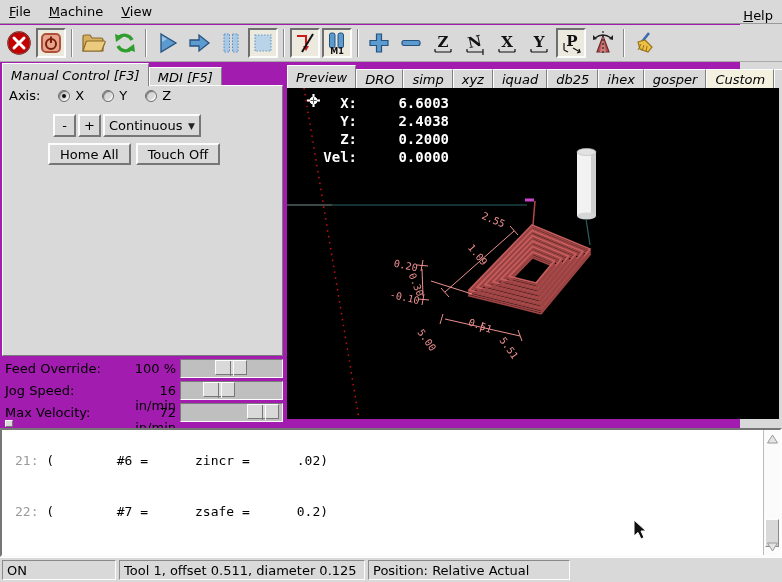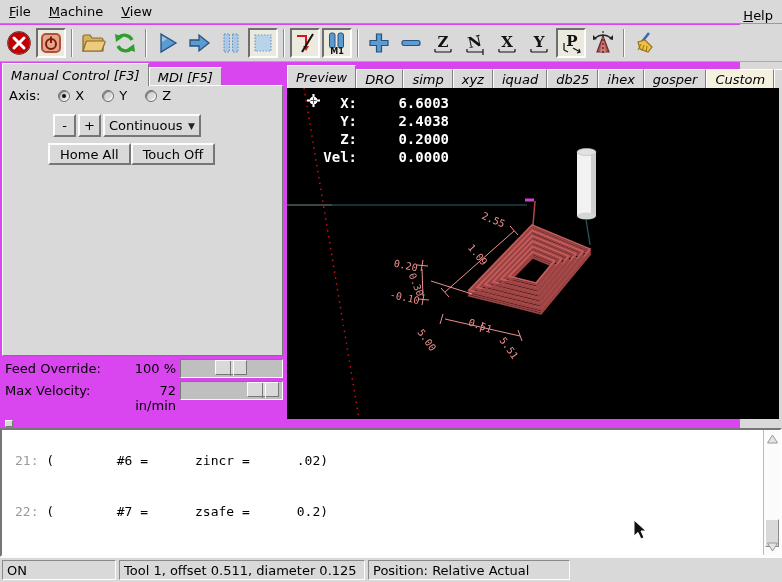--- a/index.html
+++ b/index.html
@@ -1,18 +1,18 @@
 <!DOCTYPE html>
 <html><head>
 <meta charset="utf-8">
 <style>
   * { margin:0; padding:0; box-sizing:border-box; }
   html,body { width:782px; height:582px; overflow:hidden; }
   body { font-family:"DejaVu Sans", "Liberation Sans", sans-serif; font-size:13px; color:#000; background:#d9d9d9; }
-  #root { position:relative; width:740px; height:582px; background:#d946ef; }
+  #root { position:relative; width:740px; height:582px; background:#a21caf; }
 
   
   #menubar { position:absolute; left:0; top:0; width:782px; height:24px; background:#d9d9d9;
              border-bottom:1px solid #9a9a9a; display:flex; align-items:center; }
   .menu-item { padding:3px 9px; cursor:default; }
   .menu-item .mkey { text-decoration:underline; }
   #menu-help { margin-left:auto;margin-top:8px; }
 
   
   #toolbar { position:absolute; left:0; top:25px; width:782px; height:37px; background:#d9d9d9;
@@ -39,21 +39,21 @@
   .radio { width:12px; height:12px; border-radius:50%; background:#d9d9d9; position:relative;
            border:1px solid #6e6e6e; box-shadow:inset 1px 1px 1px rgba(90,90,90,.8), inset -1px -1px 1px #fff; }
   .radio .dot { position:absolute; left:3px; top:3px; width:4px; height:4px; border-radius:50%; background:#111; display:none; }
   .radio.sel .dot { display:block; }
   .radio-lbl { margin-left:5px; }
   #jog-row { position:absolute; left:50px; top:28px; display:flex; align-items:center; }
   .jog-btn { width:23px; height:23px; display:flex; align-items:center; justify-content:center; margin-right:2px; }
   #jog-mode { width:98px; height:23px; margin-left:0; display:flex; align-items:center; padding:0 4px; }
   #jog-mode .cbx-arrow { margin-left:auto; font-size:9px; color:#222; }
   #home-row { position:absolute; left:45px; top:57px; display:flex; }
-  .cmd-btn { height:22px; padding:8px 10px; display:flex; align-items:center; }
+  .cmd-btn { height:22px; padding:8px 10px; margin-right:5px; display:flex; align-items:center; }
 
   
   #sliders { position:absolute; left:0; top:296px; width:285px; }
   .slider-row { position:relative; height:22px; }
   .slider-lbl { position:absolute; left:5px; top:3px; }
   .slider-val { position:absolute; left:80px; top:3px; width:96px; text-align:right;padding-left:44px; }
   .trough { position:absolute; left:180px; top:1px; width:103px; height:19px; background:#bfbfbf;
             border:1px solid; border-color:#7a7a7a #fdfdfd #fdfdfd #7a7a7a; }
   .thumb { position:absolute; top:0; width:32px; height:15px; background:#d9d9d9;
            border:1px solid; border-color:#fdfdfd #767676 #767676 #fdfdfd; }
@@ -286,20 +286,27 @@
           </div>
       </div>
     </div>
 
     <div id="sliders">
       <div class="slider-row">
         <span class="slider-lbl">Feed Override:</span>
         <span class="slider-val">100 %</span>
         <div class="trough">
             <div class="thumb" style="left:34px"></div>
+          </div>
+      </div>
+      <div class="slider-row">
+        <span class="slider-lbl">Jog Speed:</span>
+        <span class="slider-val">16 in/min</span>
+        <div class="trough">
+            <div class="thumb" style="left:22px"></div>
           </div>
       </div>
       <div class="slider-row">
         <span class="slider-lbl">Max Velocity:</span>
         <span class="slider-val">72 in/min</span>
         <div class="trough">
             <div class="thumb" style="left:66px"></div>
           </div>
       </div>
     </div>

